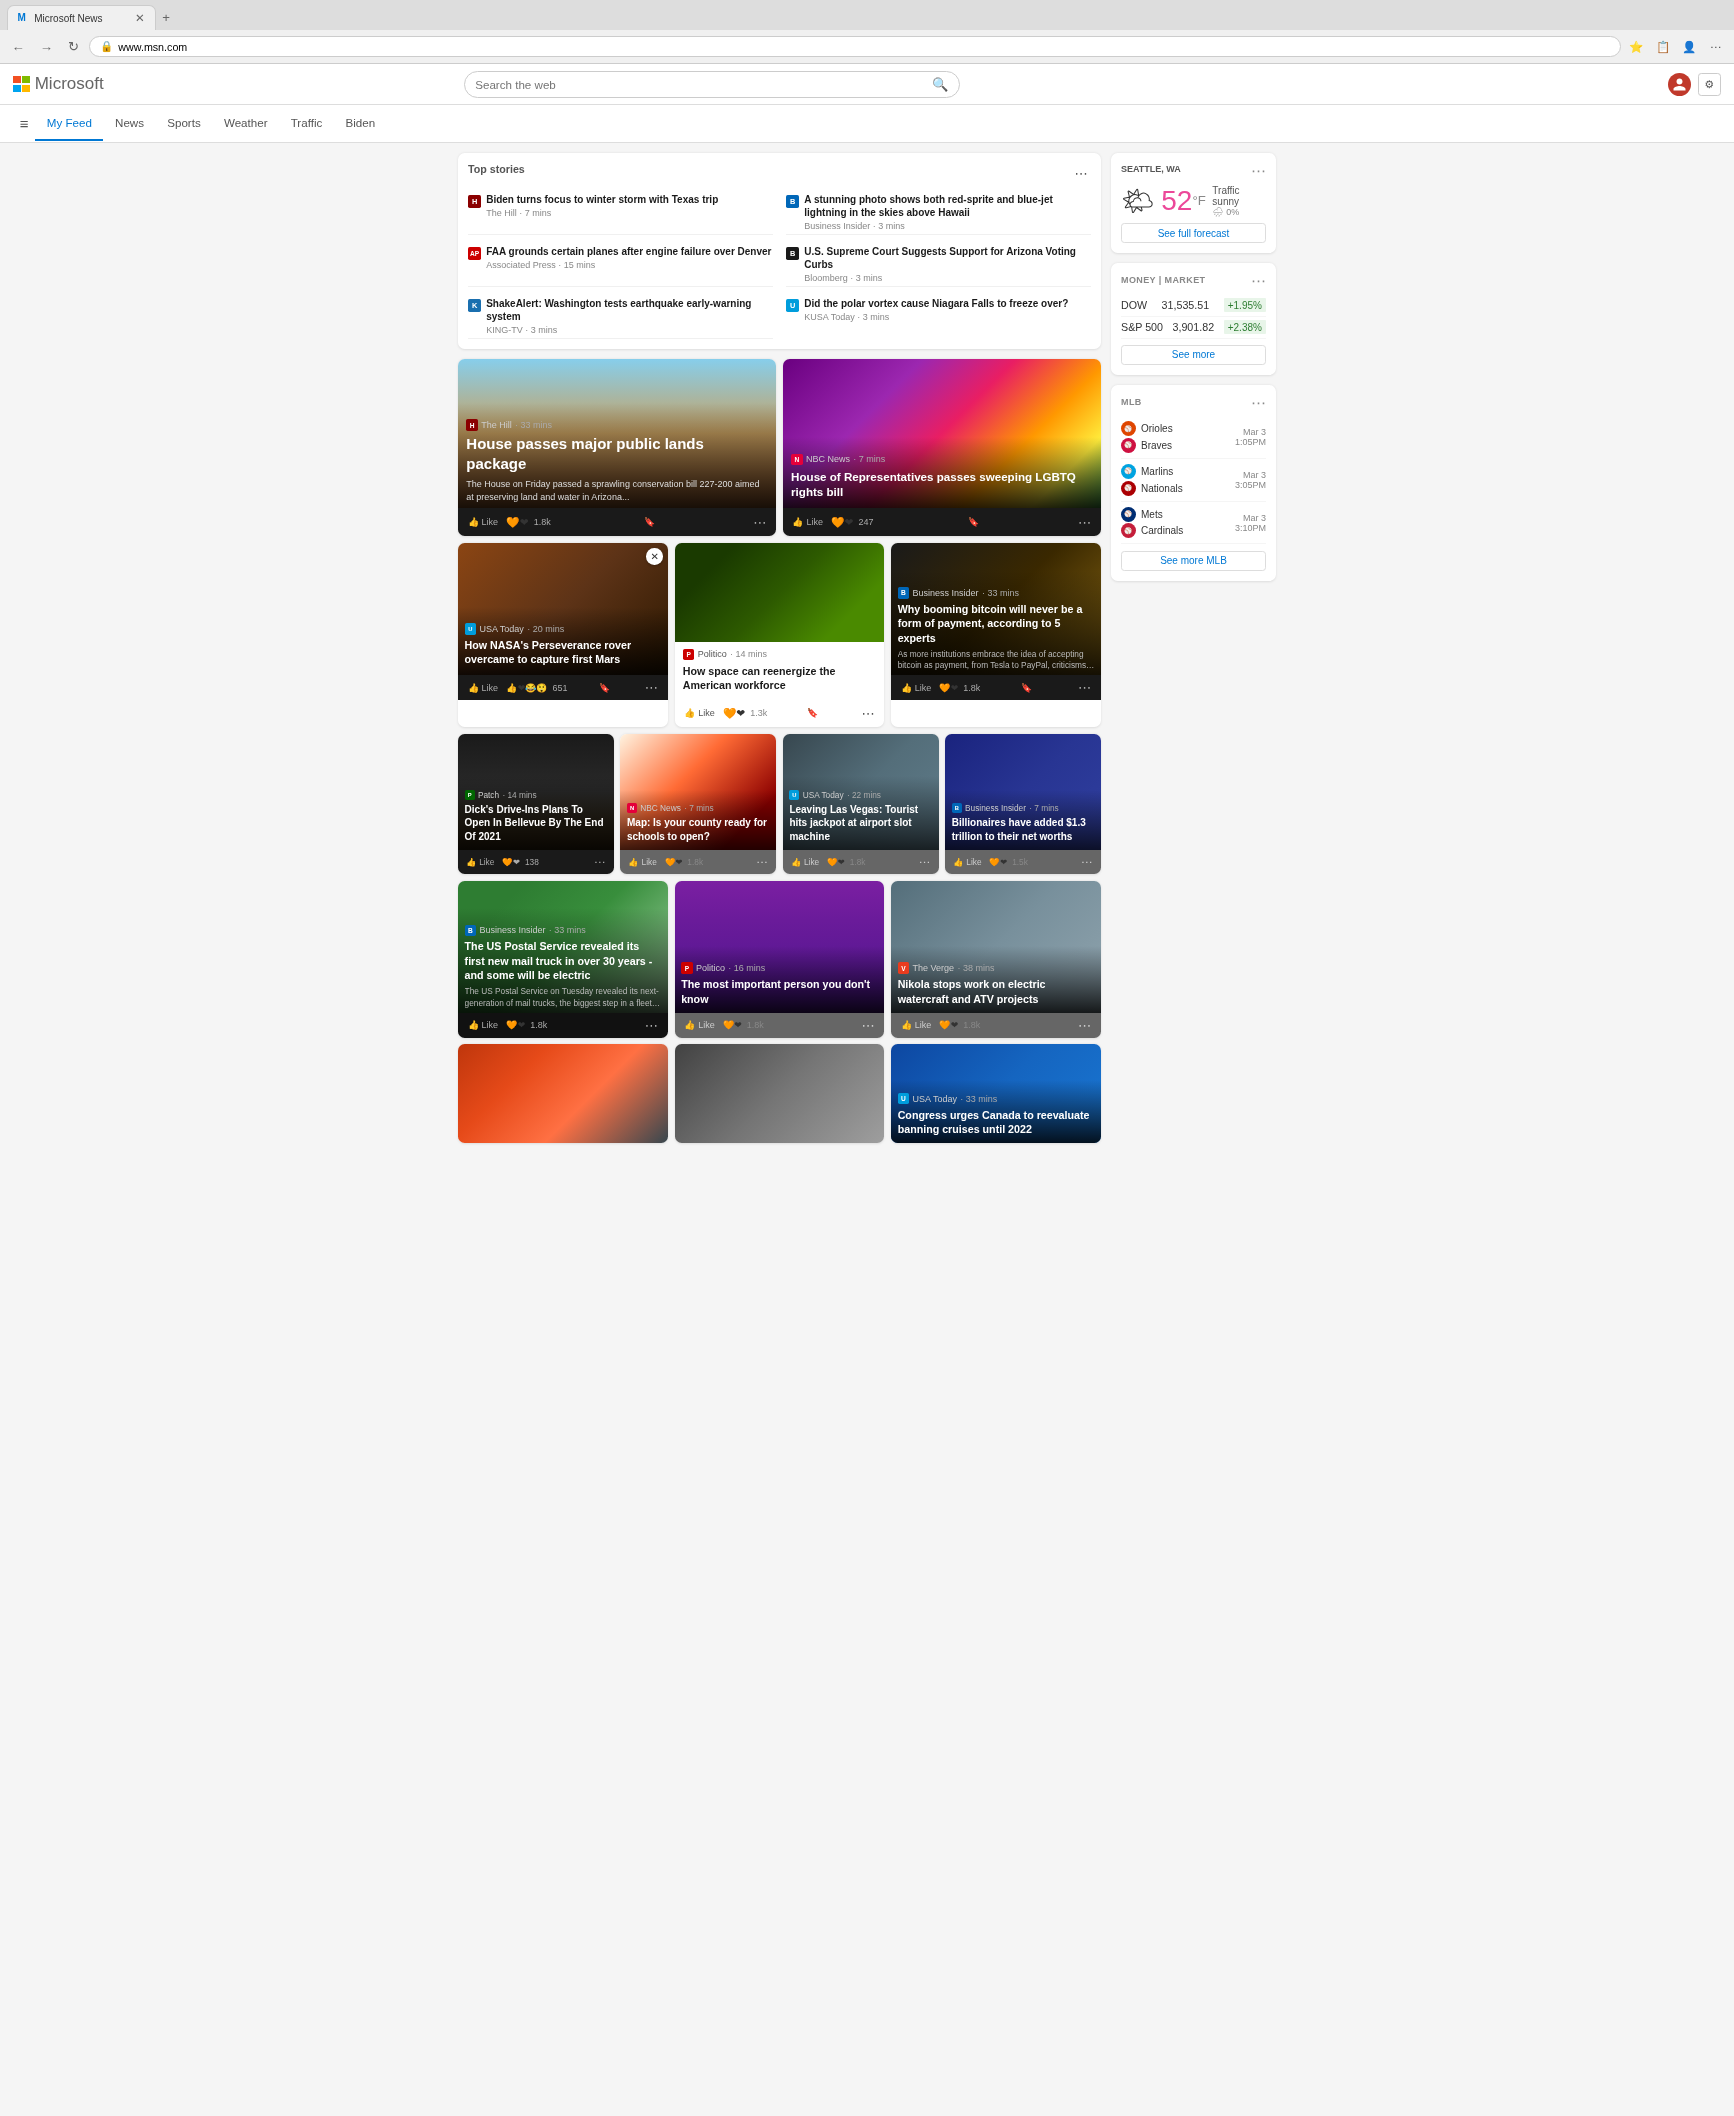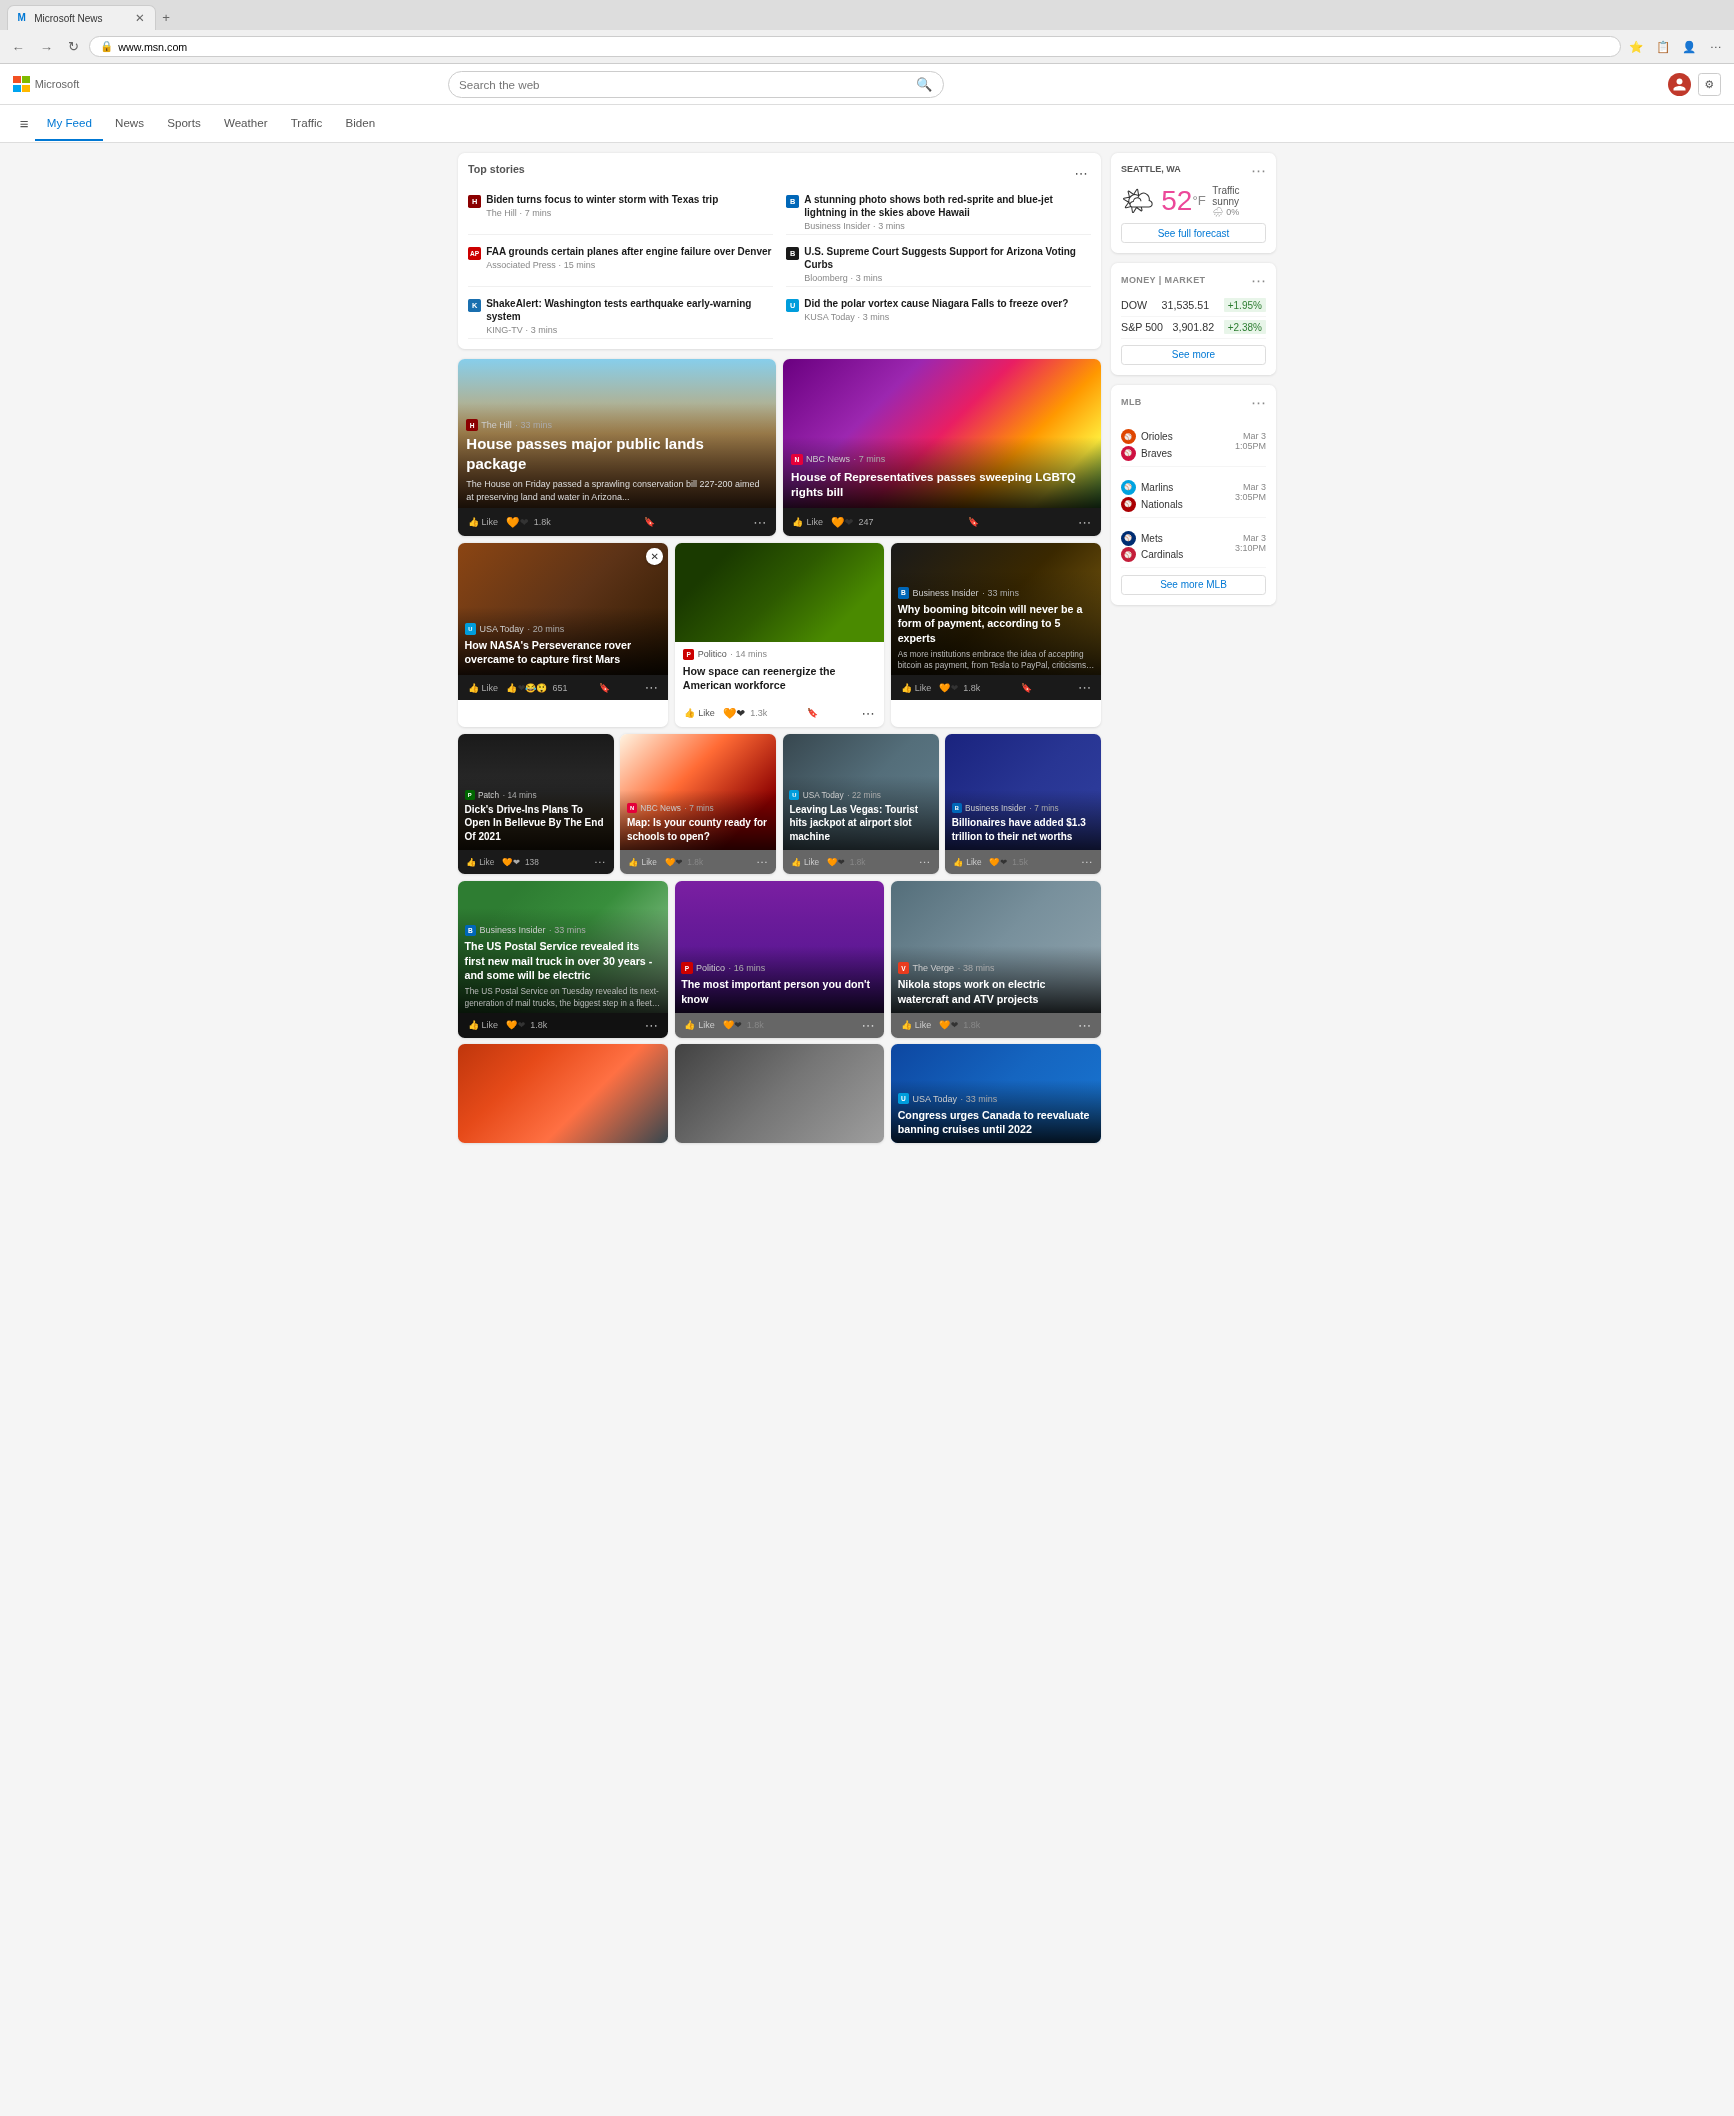--- a/index.html
+++ b/index.html
@@ -112,21 +112,21 @@
     .stock-row { display: flex; align-items: center; justify-content: space-between; padding: 3.3px 0; border-bottom: 0.8px solid #f5f5f5; }
     .stock-name { font-size: 10.7px; font-weight: 500; }
     .stock-price { font-size: 10.7px; }
     .stock-change { font-size: 10px; padding: 1.7px 4.1px; border-radius: 1px; font-weight: 500; }
     .stock-change.up { background: #e8f5e9; color: #2e7d32; }
     .see-more-btn { width: 100%; background: none; border: 0.8px solid #ddd; border-radius: 3.3px; padding: 3.3px; font-size: 10px; color: #0078d4; cursor: pointer; margin-top: 6.6px; }
 
     
     .mlb-game { padding: 5px 0; border-bottom: 0.8px solid #f5f5f5; }
     .mlb-game:last-child { border-bottom: none; }
-    .mlb-teams { display: flex; flex-direction: column; gap: 1.7px; margin-top: 8px; }
+    .mlb-teams { display: flex; flex-direction: column; gap: 1.7px; }
     .mlb-team { display: flex; align-items: center; gap: 5px; font-size: 10px; }
     .mlb-time { font-size: 9px; color: #888; text-align: right; }
     .mlb-game-row { display: flex; align-items: center; justify-content: space-between; }
     .team-logo { width: 15px; height: 15px; border-radius: 50%; display: flex; align-items: center; justify-content: center; font-size: 6.6px; font-weight: bold; color: white; }
 
     
     .card-close { position: absolute; top: 5px; right: 5px; background: white; border-radius: 50%; width: 16.5px; height: 16.5px; display: flex; align-items: center; justify-content: center; font-size: 10px; cursor: pointer; z-index: 10; box-shadow: 0 0.8px 2.5px rgba(0,0,0,0.3); }
 
     
     .src-bi { background: #0067b8; color: white; }
@@ -171,21 +171,21 @@
 </div>
 
 <div class="page-header">
   <div class="ms-logo">
     <div class="ms-logo-grid">
       <div style="background:#f25022;"></div>
       <div style="background:#7fba00;"></div>
       <div style="background:#00a4ef;"></div>
       <div style="background:#ffb900;"></div>
     </div>
-    <span style="font-size:11px; font-weight:400; color:#666;">Microsoft</span>
+    <span style="font-size:17px; font-weight:400; color:#666;">Microsoft</span>
   </div>
   <div class="search-bar">
     <input type="text" style="flex: 1 1 0%; border: none; outline: none; font-size: 11.6px;" placeholder="Search the web">
     <button class="search-btn">🔍</button>
   </div>
   <div class="header-right">
     <div class="avatar">
       <svg width="15" height="15" viewBox="0 0 24 24" fill="white">
           <path d="M12 12c2.7 0 4.8-2.1 4.8-4.8S14.7 2.4 12 2.4 7.2 4.5 7.2 7.2 9.3 12 12 12zm0 2.4c-3.2 0-9.6 1.6-9.6 4.8v2.4h19.2v-2.4c0-3.2-6.4-4.8-9.6-4.8z"></path>
         </svg>

